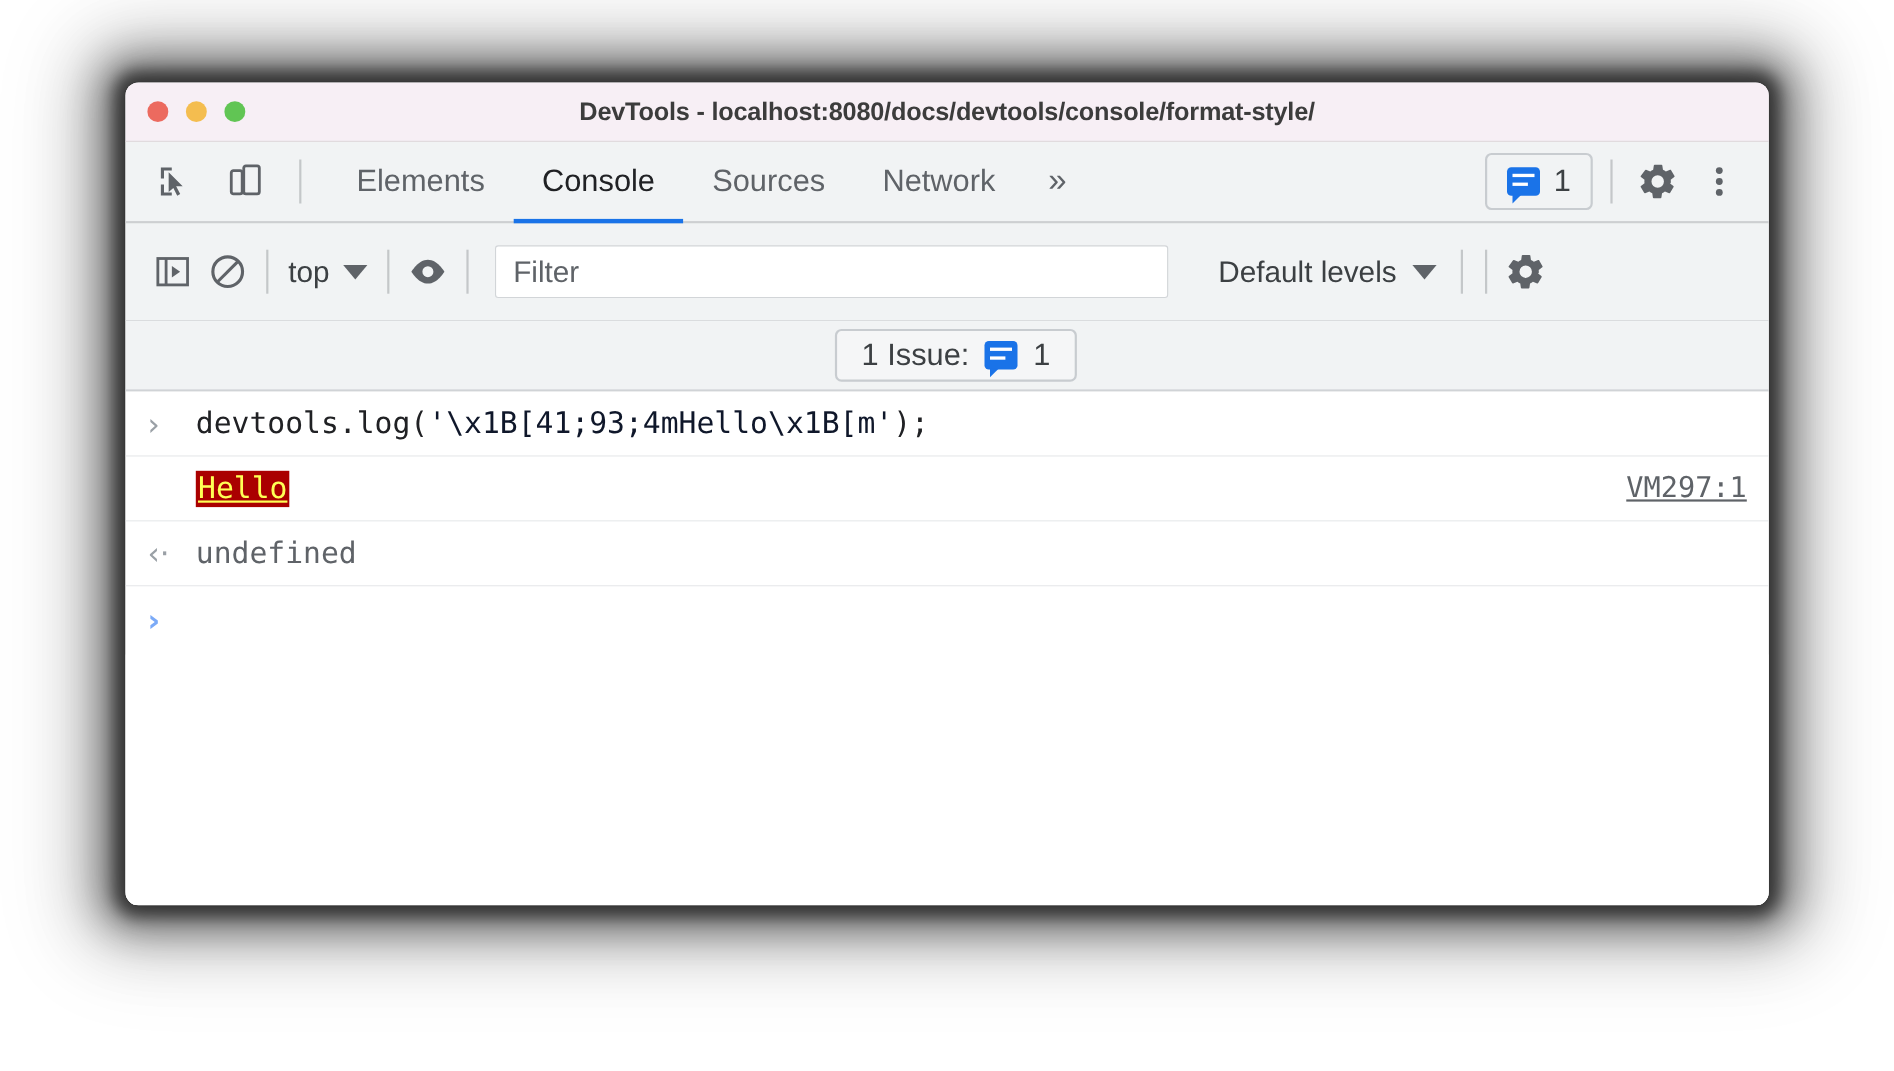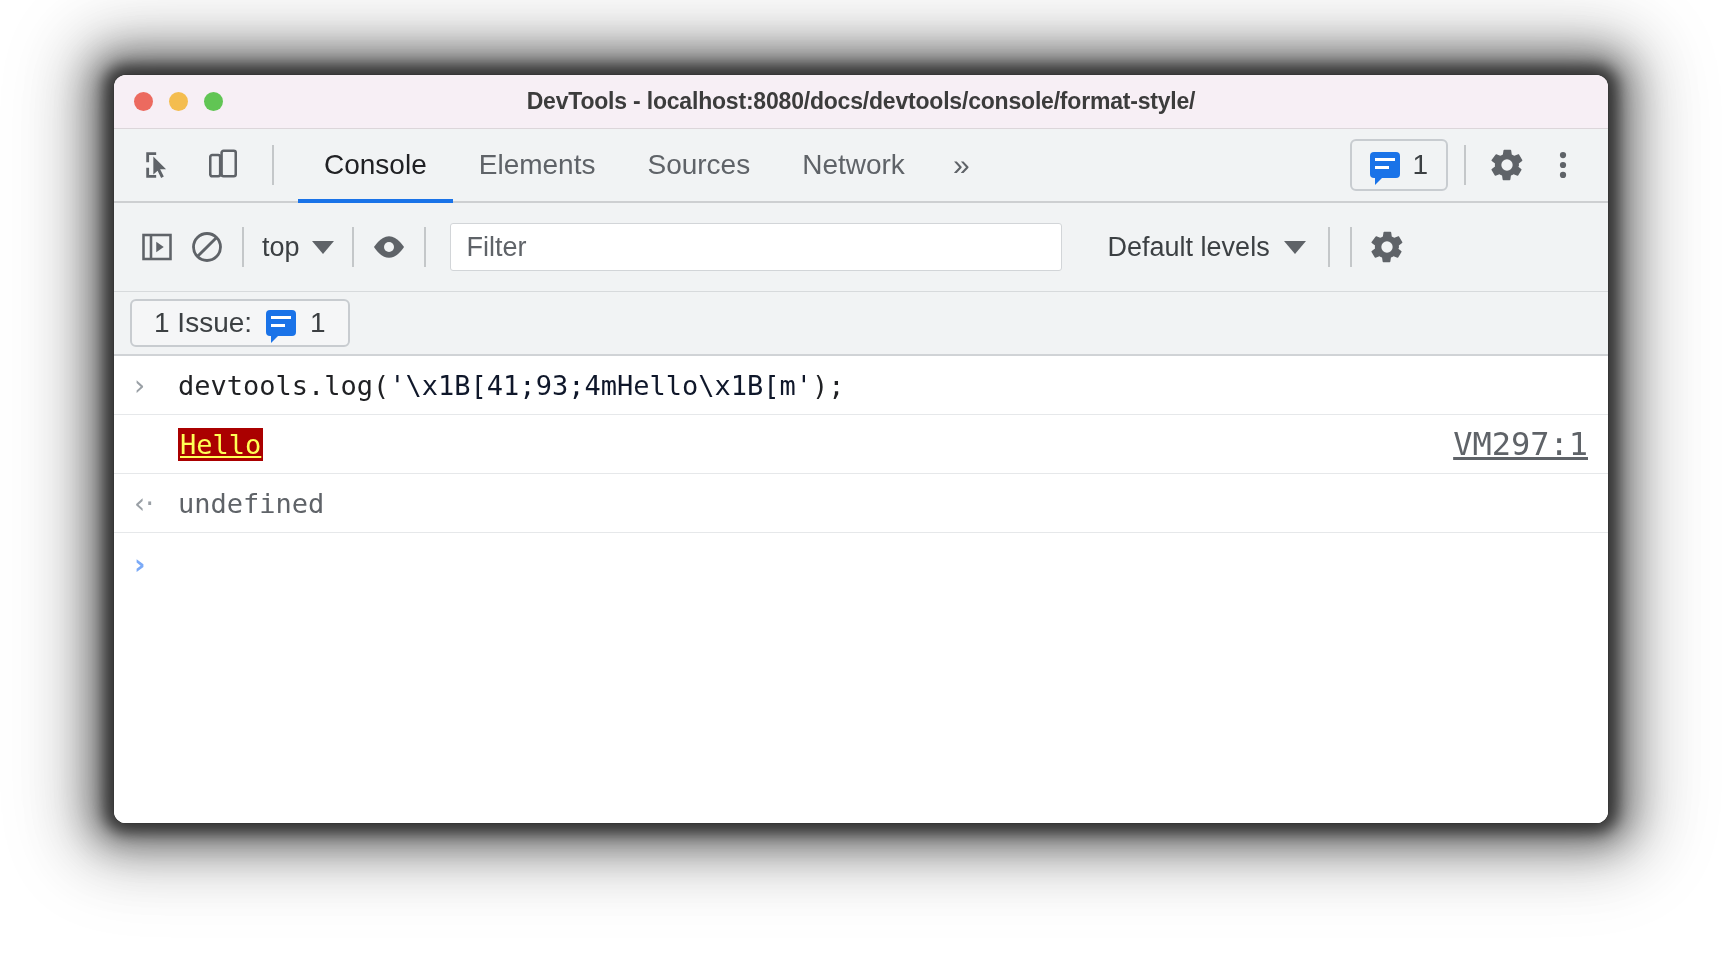--- a/index.html
+++ b/index.html
@@ -239,20 +239,21 @@
 
   
   .issue-bar {
     height: 62px;
     min-height: 62px;
     background: #f1f3f4;
     display: flex;
     align-items: center;
     padding-left: 16px;
     border-bottom: 2px solid #d0d3d6;
+    justify-content: center;
   }
   .issue-chip {
     display: flex;
     align-items: center;
     gap: 14px;
     border: 2px solid #c8ccd0;
     border-radius: 6px;
     padding: 6px 22px;
     background: #f5f6f7;
   }
@@ -317,21 +318,21 @@
     color: #ffff55;
     text-decoration: underline;
     padding: 1px 2px;
     white-space: pre;
   }
   .source-link {
     margin-left: auto;
     color: #5f6368;
     text-decoration: underline;
     font-family: "DejaVu Sans Mono", monospace;
-    font-size: 32px;
+    font-size: 26px;
   }
   .undefined-text {
     color: #5f6368;
     white-space: pre;
   }
   .prompt-row {
     border-bottom: none;
     min-height: 62px;
   }
   .filler {
@@ -367,22 +368,22 @@
         <span class="icon-btn">
           <svg width="34" height="34" viewBox="0 0 24 24">
             <rect x="3" y="5" width="7" height="15" rx="1.4" fill="none" stroke="#5f6368" stroke-width="1.8"></rect>
             <rect x="11" y="2" width="10" height="18" rx="1.4" fill="none" stroke="#5f6368" stroke-width="1.8"></rect>
           </svg>
         </span>
         <span class="vdiv"></span>
       </div>
 
       <div class="tabs">
+        <div class="tab">Elements</div>
         <div class="tab active">Console</div>
-        <div class="tab">Elements</div>
         <div class="tab">Sources</div>
         <div class="tab">Network</div>
         <div class="more-tabs">»</div>
       </div>
 
       <div class="tabbar-right">
         <div class="issues-pill">
           <span class="issue-bubble">
             <i class="l1"></i>
               <i class="l2"></i>

